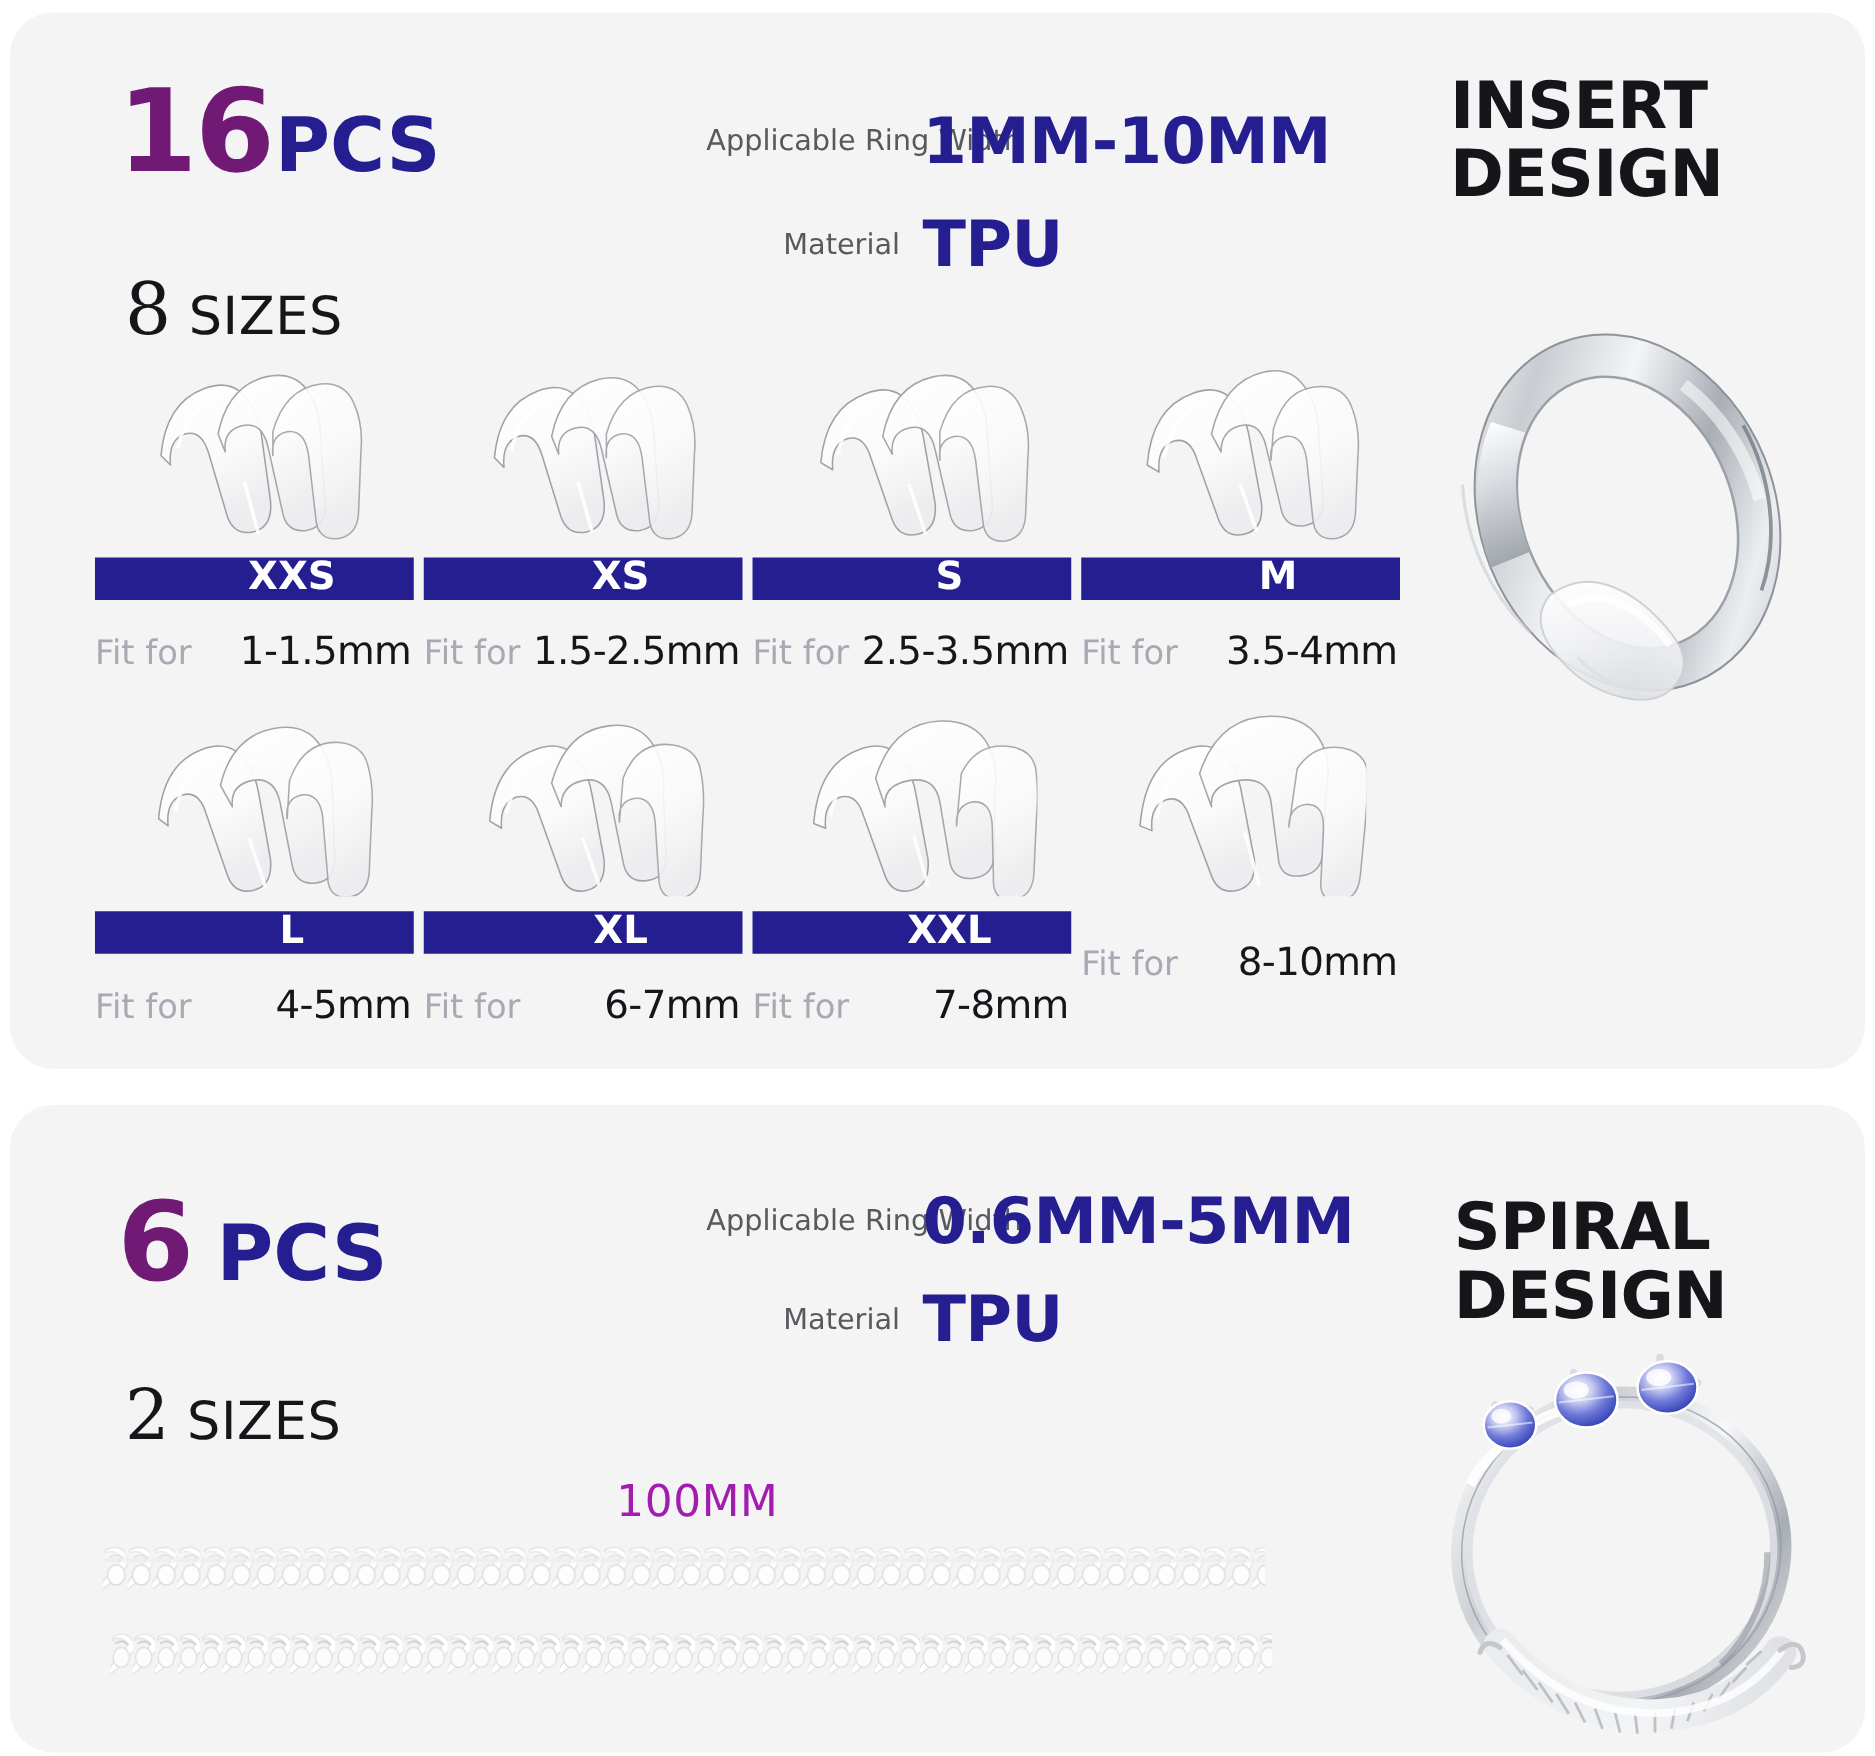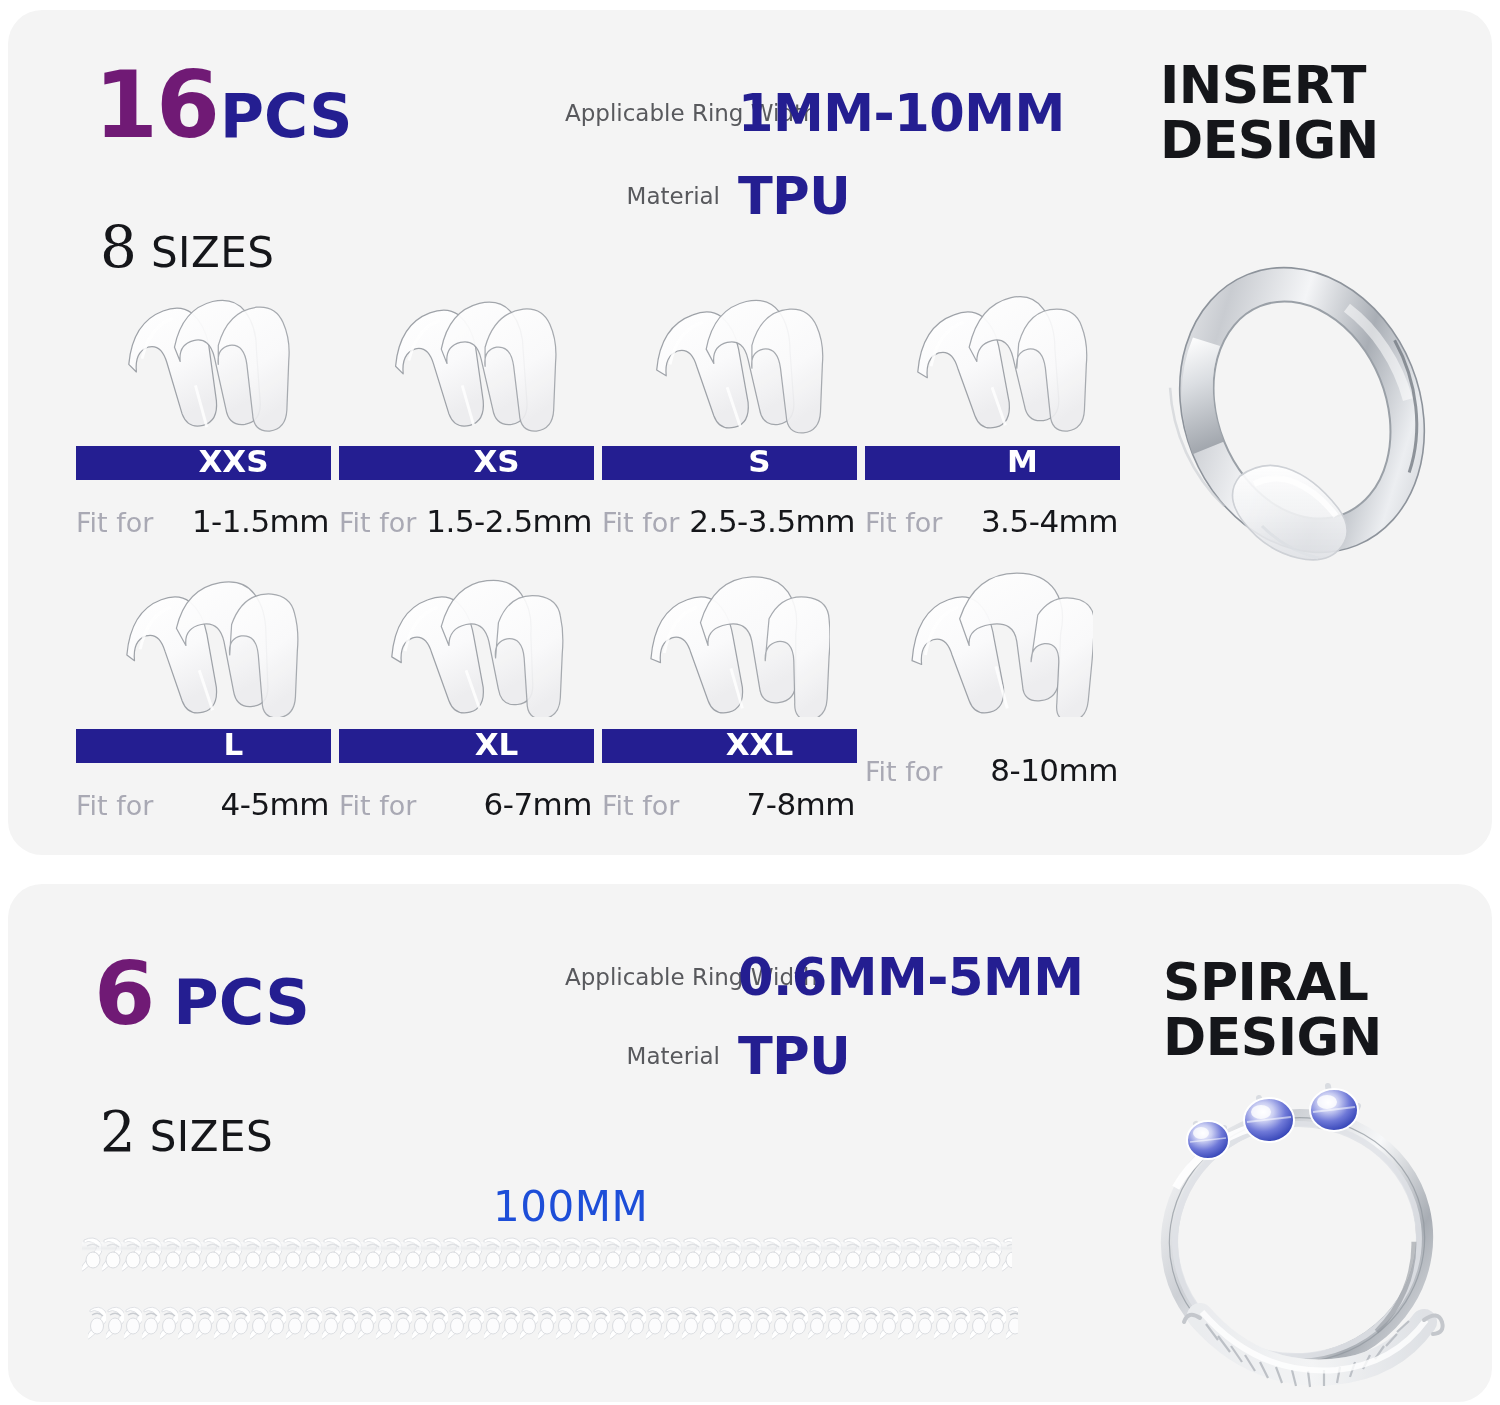--- a/index.html
+++ b/index.html
@@ -177,22 +177,22 @@
     font-weight: 400;
     letter-spacing: -0.5px;
   }
   .row-gap-spacer { height: 20px; grid-column: 1 / -1; }
 
   
   #coil-length-label {
     position: absolute;
     left: 493px;
     top: 1182px;
-    color: #1d4ed8;
-    font-size: 42px;
+    color: #a21caf;
+    font-size: 35px;
     font-weight: 400;
     letter-spacing: 0.5px;
   }
   .coil {
     position: absolute;
     height: 38px;
   }
   #coil-1 { left: 82px; top: 1234px; width: 930px; }
   #coil-2 { left: 88px; top: 1302px; width: 930px; }
 

